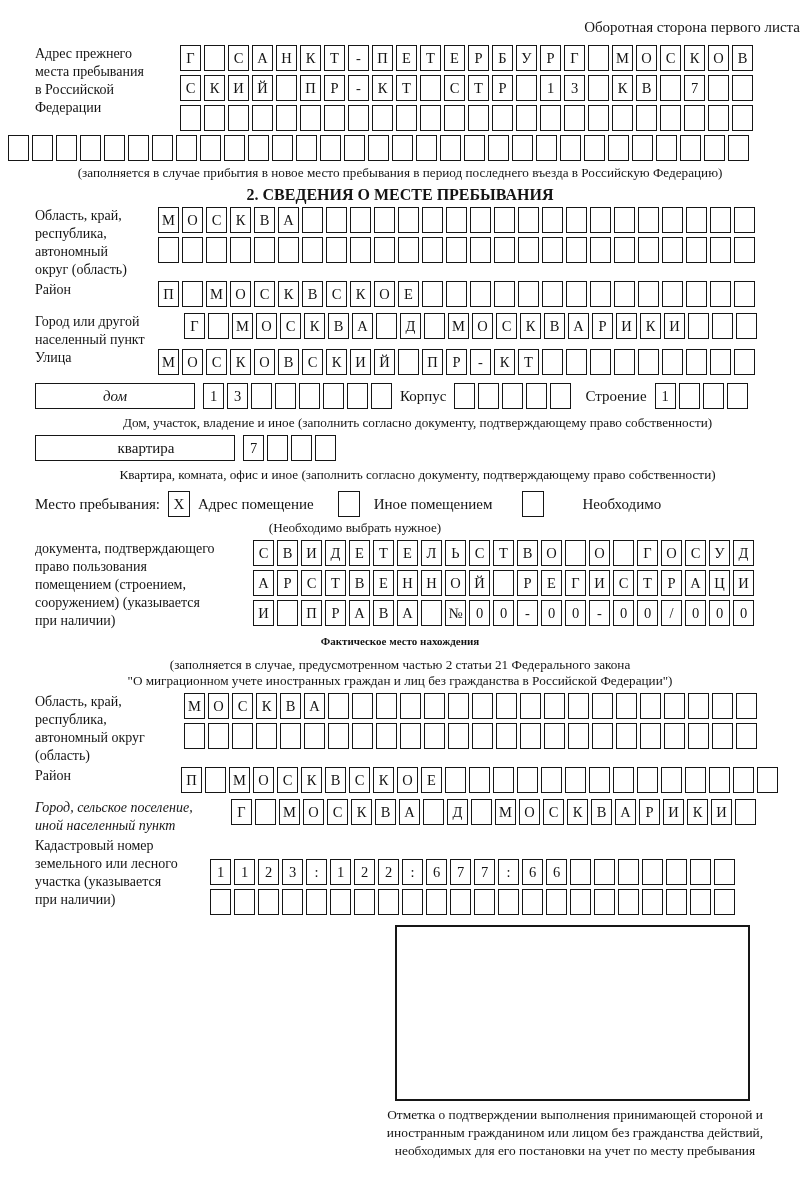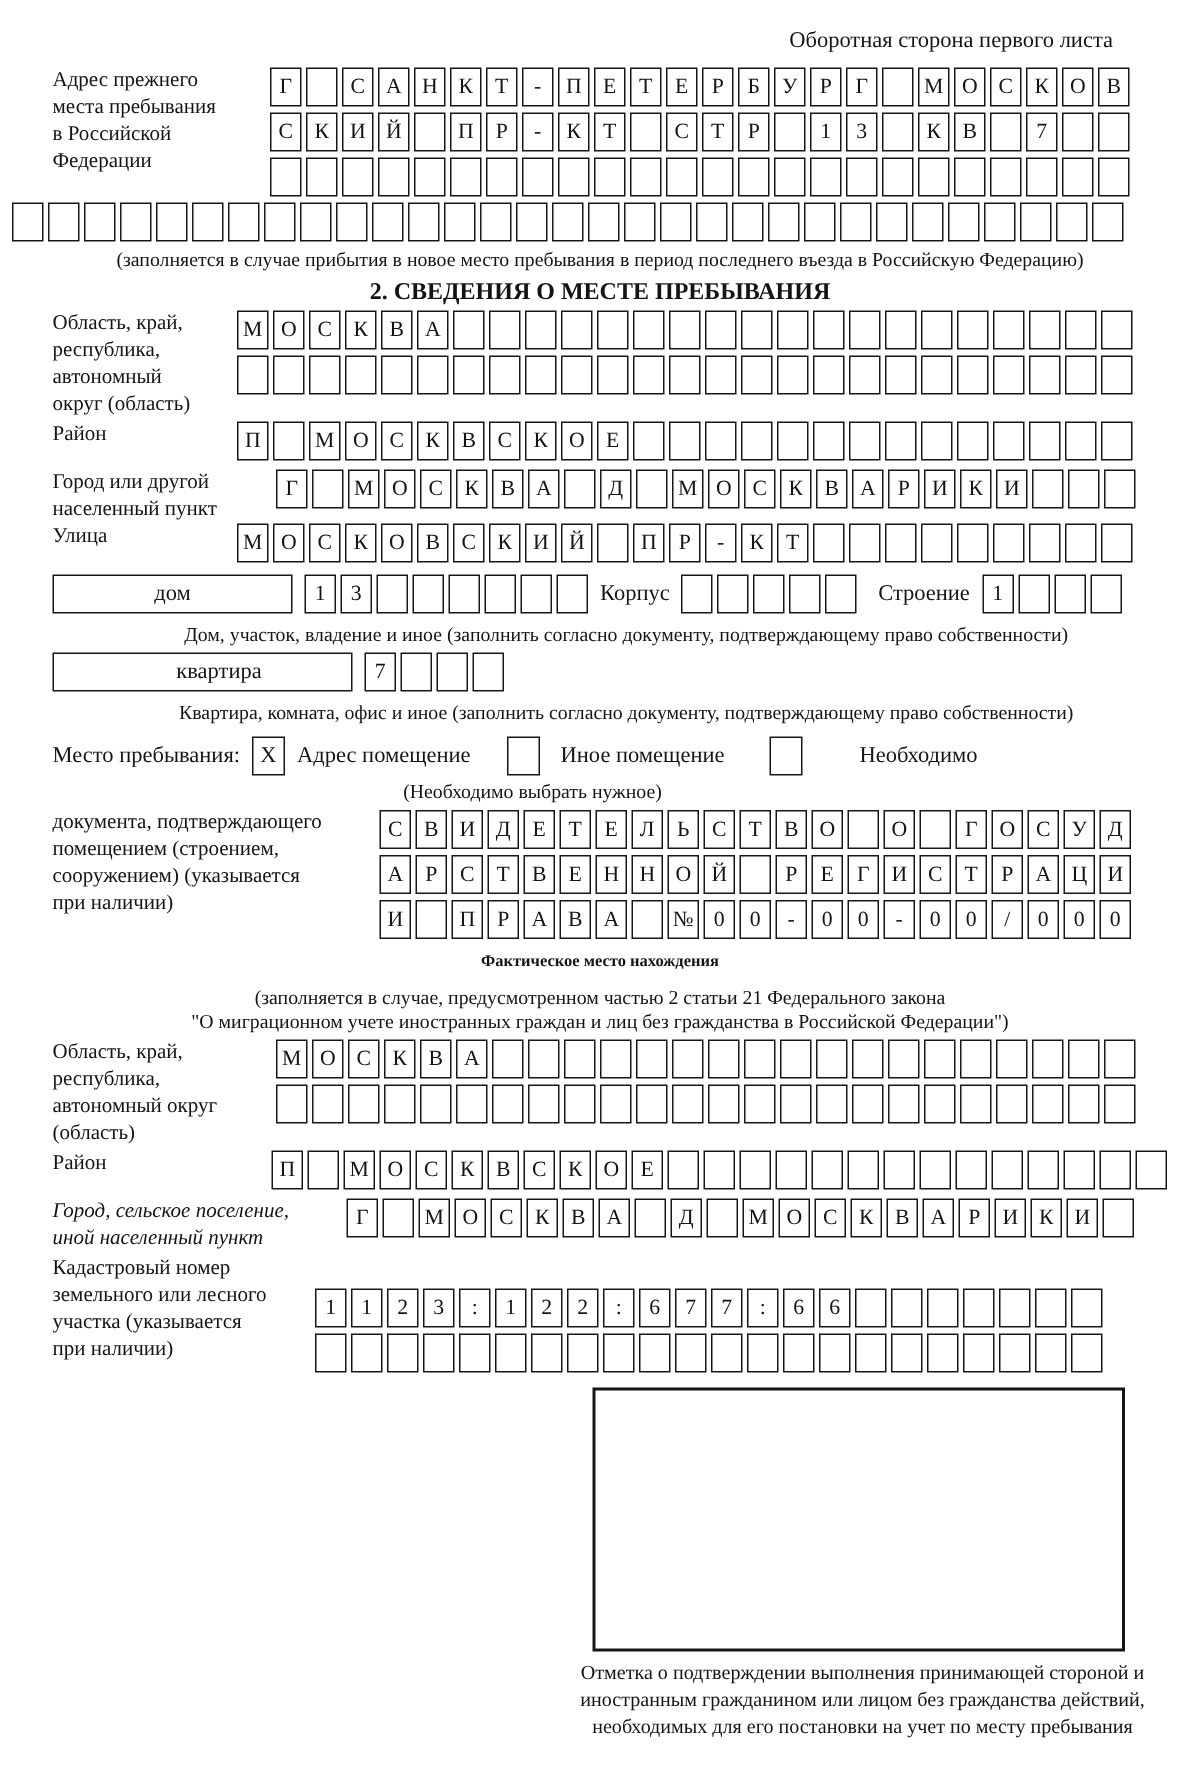--- a/index.html
+++ b/index.html
@@ -4,21 +4,21 @@
 <style>
   * { box-sizing: border-box; }
   html,body { margin:0; padding:0; background:#ffffff; }
   body {
     width:800px; height:1180px; overflow:hidden;
     font-family:"Liberation Serif", serif; color:#141414;
     -webkit-font-smoothing:antialiased;
   }
   .page { position:relative; width:800px; height:1180px; background:#fff; }
 
-  .header-note { text-align:right; padding-right:58px; margin-top:18px;
+  .header-note { text-align:right; margin-top:18px;
     font-size:15px; line-height:19px; }
 
   .block { display:flex; margin-left:35px; align-items:flex-start; }
   .lbl { font-size:14px; line-height:18px; flex:none; }
   .lbl div { white-space:nowrap; }
   .w145 { width:145px; } .w150 { width:123px; } .w174 { width:149px; }
   .w196 { width:196px;font-style:italic; } .w175 { width:175px; } .w218 { width:218px; }
   .wfact { width:146px; }
 
   .cellcol { display:flex; flex-direction:column; }
@@ -34,21 +34,21 @@
   .note-left { margin-left:35px; margin-top:2px; }
 
   .sec-title { text-align:center; font-weight:bold; font-size:16px;
     line-height:20px; margin-top:4px; }
   .sub-title { text-align:center; font-weight:bold; font-size:11px;
     line-height:19px; margin-top:2px; }
 
   .house-row { display:flex; align-items:flex-start; margin-left:35px; margin-top:4px; }
   .named-box { flex:none; height:26px; border:1.6px solid #161616;
     display:flex; align-items:center; justify-content:center; font-size:15px; }
-  .box-dom { width:160px; margin-right:8px; }
+  .box-dom { width:160px; margin-right:8px;font-style:italic; }
   .box-kv  { width:200px; margin-right:8px;padding-left:22px; }
   .inline-lbl { font-size:15px; line-height:26px; flex:none; }
 
   .place-row { display:flex; align-items:center; margin-left:35px; margin-top:8px; }
   .checkbox { flex:none; width:22px; height:26px; border:1.6px solid #161616;
     display:flex; align-items:center; justify-content:center; font-size:15px; }
   .choose-note { margin-left:190px; width:330px; text-align:center; margin-top:3px; }
 
   .gap8{width:8px;flex:none;} .gap14{width:14px;flex:none;} .gap24{width:24px;flex:none;}
   .gap30{width:30px;flex:none;} .gap38{width:38px;flex:none;}
@@ -399,31 +399,32 @@
 
   <div class="place-row">
     <span class="inline-lbl">Место пребывания:</span>
     <div class="gap8"></div>
     <div class="checkbox">X</div>
     <div class="gap8"></div>
     <span class="inline-lbl">Адрес помещение</span>
     <div class="gap24"></div>
     <div class="checkbox"></div>
     <div class="gap14"></div>
-    <span class="inline-lbl">Иное помещение</span>
+    <span class="inline-lbl">Иное помещением</span>
     <div class="gap30"></div>
     <div class="checkbox"></div>
     <div class="gap38"></div>
     <span class="inline-lbl">Необходимо</span>
   </div>
   <div class="note choose-note">(Необходимо выбрать нужное)</div>
 
   <div class="block mt4">
     <div class="lbl w218">
         <div>документа, подтверждающего</div>
+        <div>право пользования</div>
         <div>помещением (строением,</div>
         <div>сооружением) (указывается</div>
         <div>при наличии)</div>
       </div>
     <div class="cellcol">
       <div class="cellrow">
           <div class="cell">С</div>
           <div class="cell">В</div>
           <div class="cell">И</div>
           <div class="cell">Д</div>

